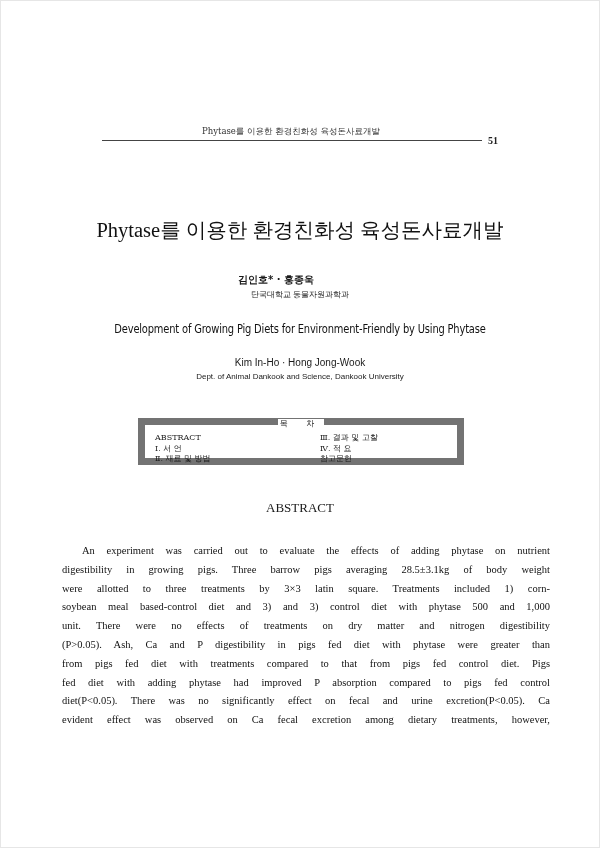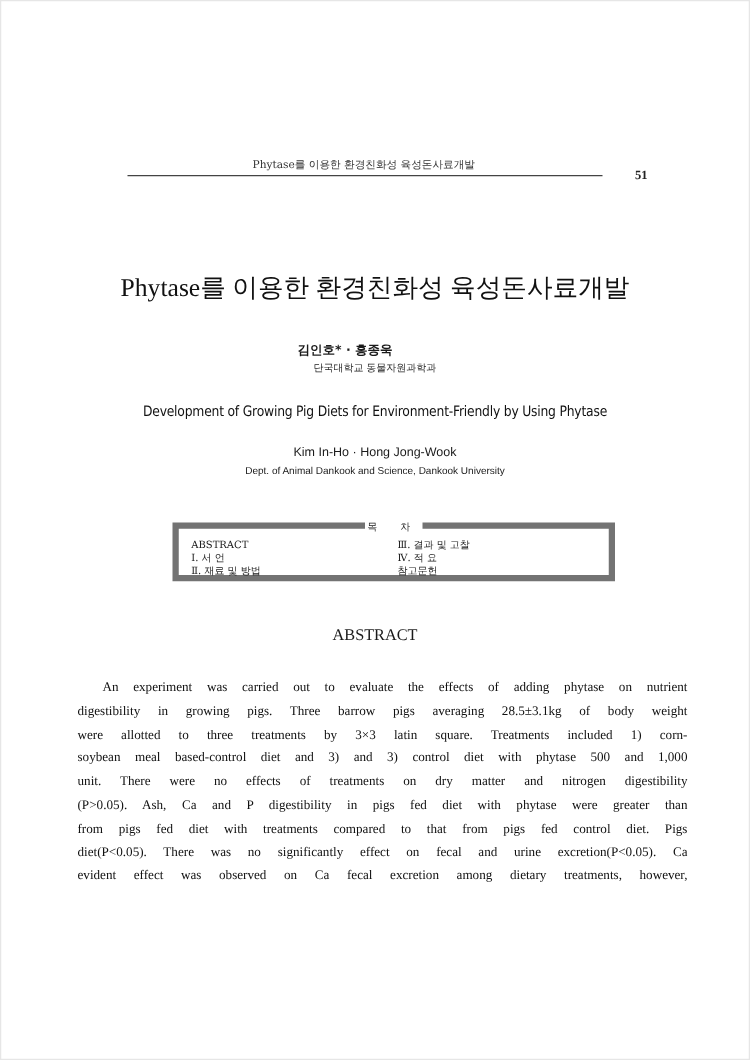--- a/index.html
+++ b/index.html
@@ -7,39 +7,39 @@
     width: 600px; height: 848px; position: relative; overflow: hidden;
     background: #ffffff; color: #1a1a1a;
     font-family: "DejaVu Serif", "Liberation Serif", serif;
   }
   .frame { position: absolute; left: 0; top: 0; width: 598px; height: 846px; border: 1px solid #e6e6e6; }
   .running-head {
     position: absolute; left: 100px; width: 382px; top: 126px; text-align: center;
     font-size: 8.5px; color: #333;
   }
   .head-rule { position: absolute; left: 102px; top: 140px; width: 380px; height: 1px; background: #444; }
-  .page-num { position: absolute; left: 488px; top: 135px; font-size: 10px; font-weight: bold; color: #222; font-family: "Liberation Serif", serif; margin-left: 20px; }
+  .page-num { position: absolute; left: 488px; top: 135px; font-size: 10px; font-weight: bold; color: #222; font-family: "Liberation Serif", serif; }
 
   .title {
     position: absolute; left: 0; width: 600px; top: 216px; text-align: center;
     font-size: 20.5px; color: #111; font-family: "Liberation Serif", serif;
   }
   .authors-ko { position: absolute; left: 0; width: 552px; top: 273px; text-align: center; font-size: 10px; font-weight: bold; font-family: "DejaVu Sans", sans-serif; }
   .affil-ko { position: absolute; left: 0; width: 600px; top: 289px; text-align: center; font-size: 8px; font-family: Liberation Sans, sans-serif; color: #222; }
   .title-en {
     position: absolute; left: 0; width: 600px; top: 322px; text-align: center;
     font-size: 11.5px; font-family: "DejaVu Sans", sans-serif; color: #111; letter-spacing: -0.2px;
     transform: scaleX(0.86);
   }
   .authors-en { position: absolute; left: 0; width: 600px; top: 357px; text-align: center; font-size: 10px; font-family: "Liberation Sans", sans-serif; }
   .affil-en { position: absolute; left: 0; width: 600px; top: 372px; text-align: center; font-size: 8px; font-family: "Liberation Sans", sans-serif; }
 
   .toc {
-    position: absolute; left: 138px; top: 418px; width: 354px; height: 47px;
-    border: 5px solid #737373; box-sizing: border-box;
+    position: absolute; left: 138px; top: 418px; width: 326px; height: 47px;
+    border: 7px solid #737373; box-sizing: border-box;
   }
   .toc-label {
     position: absolute; left: 0; width: 100%; top: -7px; text-align: center; font-size: 8px;
   }
   .toc-label span { background: #fff; padding: 0 2px; letter-spacing: 8px; }
   .toc-col { position: absolute; top: 8px; font-size: 8px; line-height: 10.5px; }
   .toc-col.left { left: 10px; }
   .toc-col.right { left: 175px; }
   .toc-item { display: block; white-space: nowrap; }
 
@@ -88,15 +88,16 @@
 <div class="abs-heading">ABSTRACT</div>
 
 <div class="abstract">
   <span class="abs-line first" style="white-space: normal; overflow: hidden;">An experiment was carried out to evaluate the effects of adding phytase on nutrient</span>
   <span class="abs-line" style="white-space: normal; overflow: hidden;">digestibility in growing pigs. Three barrow pigs averaging 28.5±3.1kg of body weight</span>
   <span class="abs-line" style="white-space: normal; overflow: hidden;">were allotted to three treatments by 3×3 latin square. Treatments included 1) corn-</span>
   <span class="abs-line" style="white-space: normal; overflow: hidden;">soybean meal based-control diet and 3) and 3) control diet with phytase 500 and 1,000</span>
   <span class="abs-line" style="white-space: normal; overflow: hidden;">unit. There were no effects of treatments on dry matter and nitrogen digestibility</span>
   <span class="abs-line" style="white-space: normal; overflow: hidden;">(P&gt;0.05). Ash, Ca and P digestibility in pigs fed diet with phytase were greater than</span>
   <span class="abs-line" style="white-space: normal; overflow: hidden;">from pigs fed diet with treatments compared to that from pigs fed control diet. Pigs</span>
+  <span class="abs-line" style="white-space: normal; overflow: hidden;">fed diet with adding phytase had improved P absorption compared to pigs fed control</span>
   <span class="abs-line" style="white-space: normal; overflow: hidden;">diet(P&lt;0.05). There was no significantly effect on fecal and urine excretion(P&lt;0.05). Ca</span>
   <span class="abs-line last" style="white-space: normal; overflow: hidden;">evident effect was observed on Ca fecal excretion among dietary treatments, however,</span>
 </div>
 
 </body></html>

